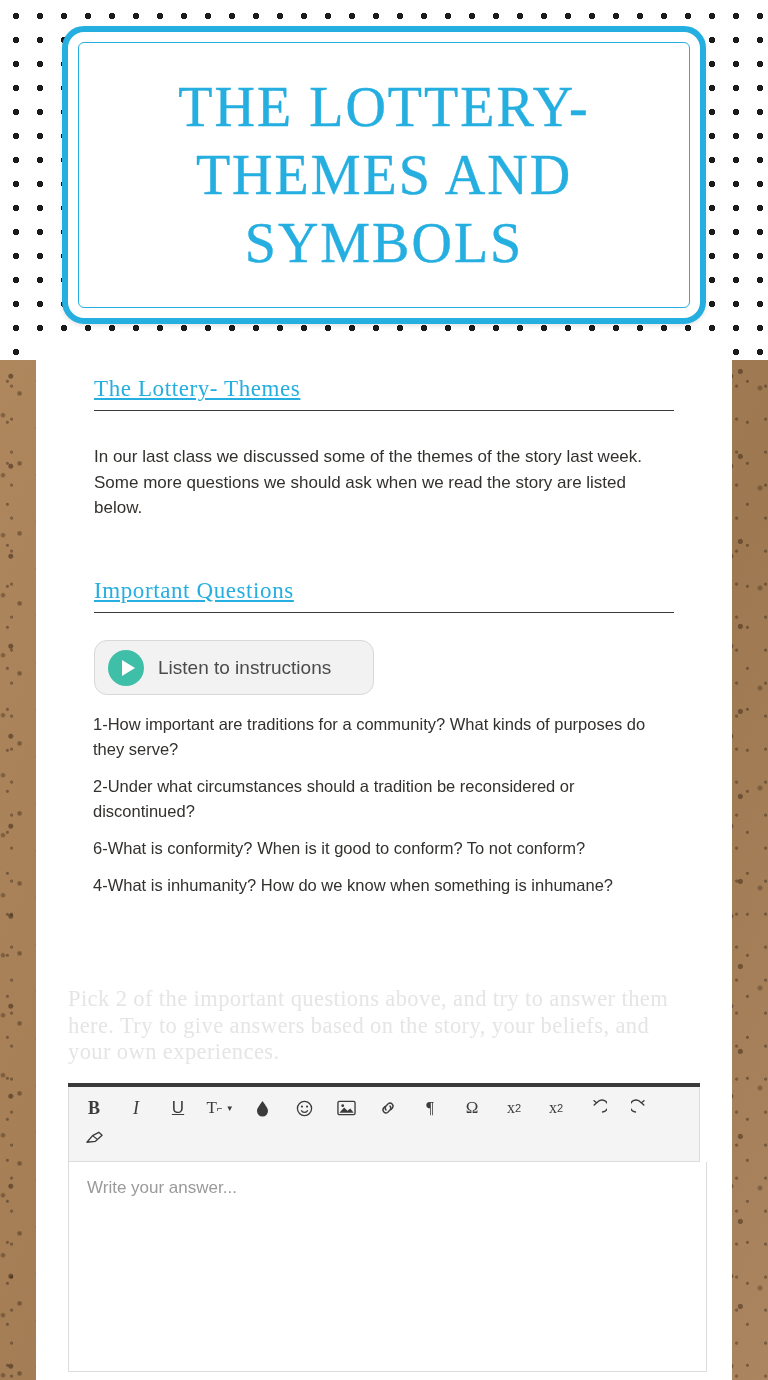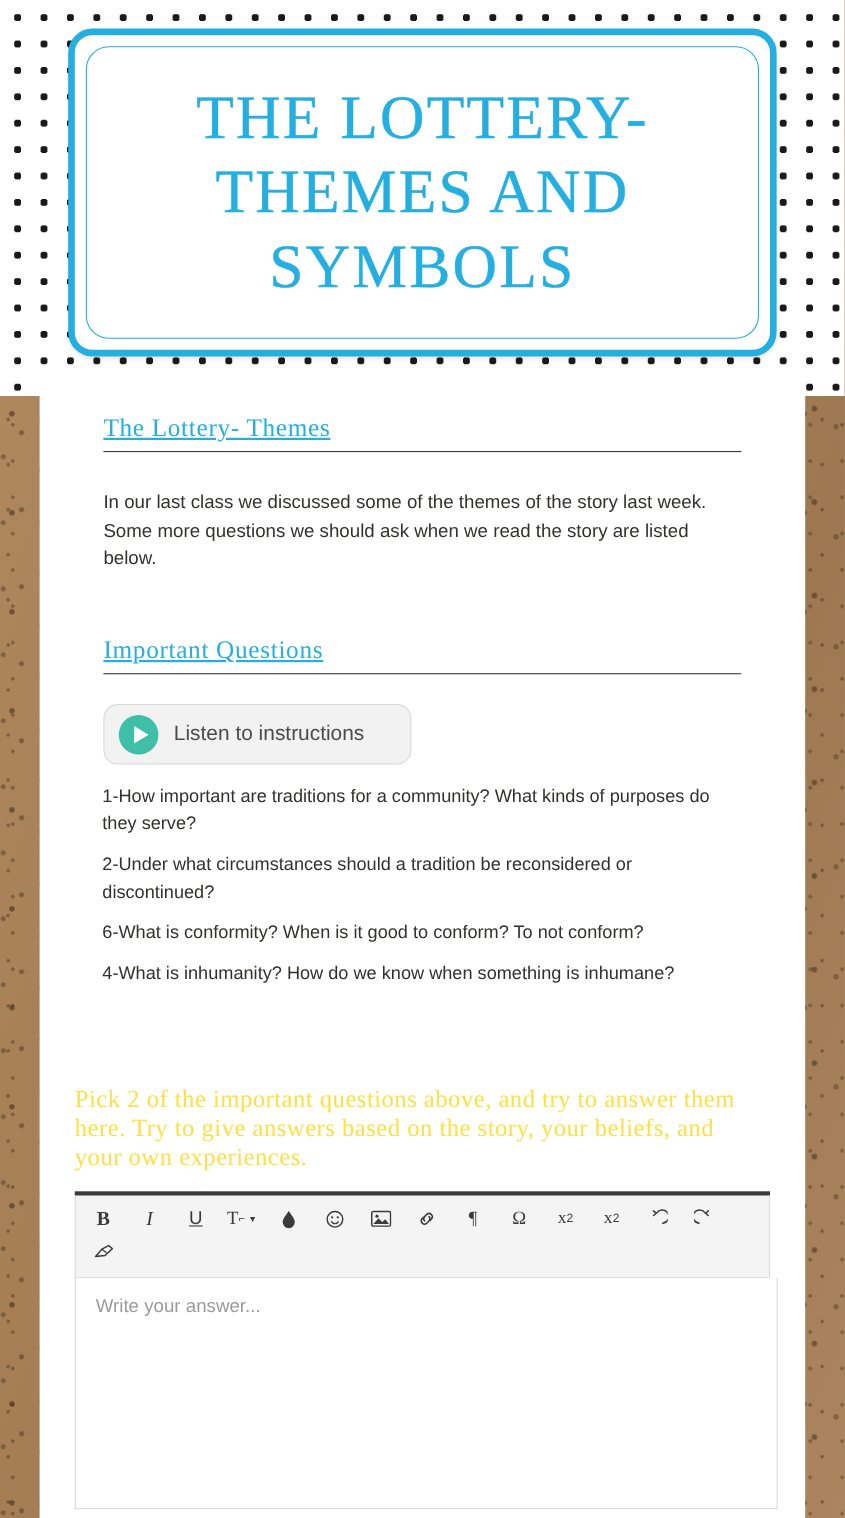--- a/index.html
+++ b/index.html
@@ -75,21 +75,21 @@
     background: #ffffff;
     border: 6px solid #25aee0;
     border-radius: 22px;
     box-sizing: border-box;
     box-shadow: 0 2px 4px rgba(0,0,0,0.10);
   }
   #title-card-inner {
     position: absolute;
     inset: 10px;
     border: 1.5px solid #25aee0;
-    border-radius: 21px;
+    border-radius: 6px;
     display: flex;
     align-items: center;
     justify-content: center;
     padding: 6px 26px;
     box-sizing: border-box;
   }
   #title-text {
     font-family: "Liberation Serif", serif;
     font-size: 56px;
     line-height: 68px;
@@ -196,21 +196,21 @@
 
   
   #prompt-text {
     position: absolute;
     left: 68px;
     top: 986px;
     width: 610px;
     font-family: "Liberation Serif", serif;
     font-size: 22.5px;
     line-height: 26.5px;
-    color: #fde047;
+    color: #e5e5e5;
     letter-spacing: .4px;
   }
 
   
   #editor {
     position: absolute;
     left: 68px;
     top: 1083px;
     width: 632px;
   }

